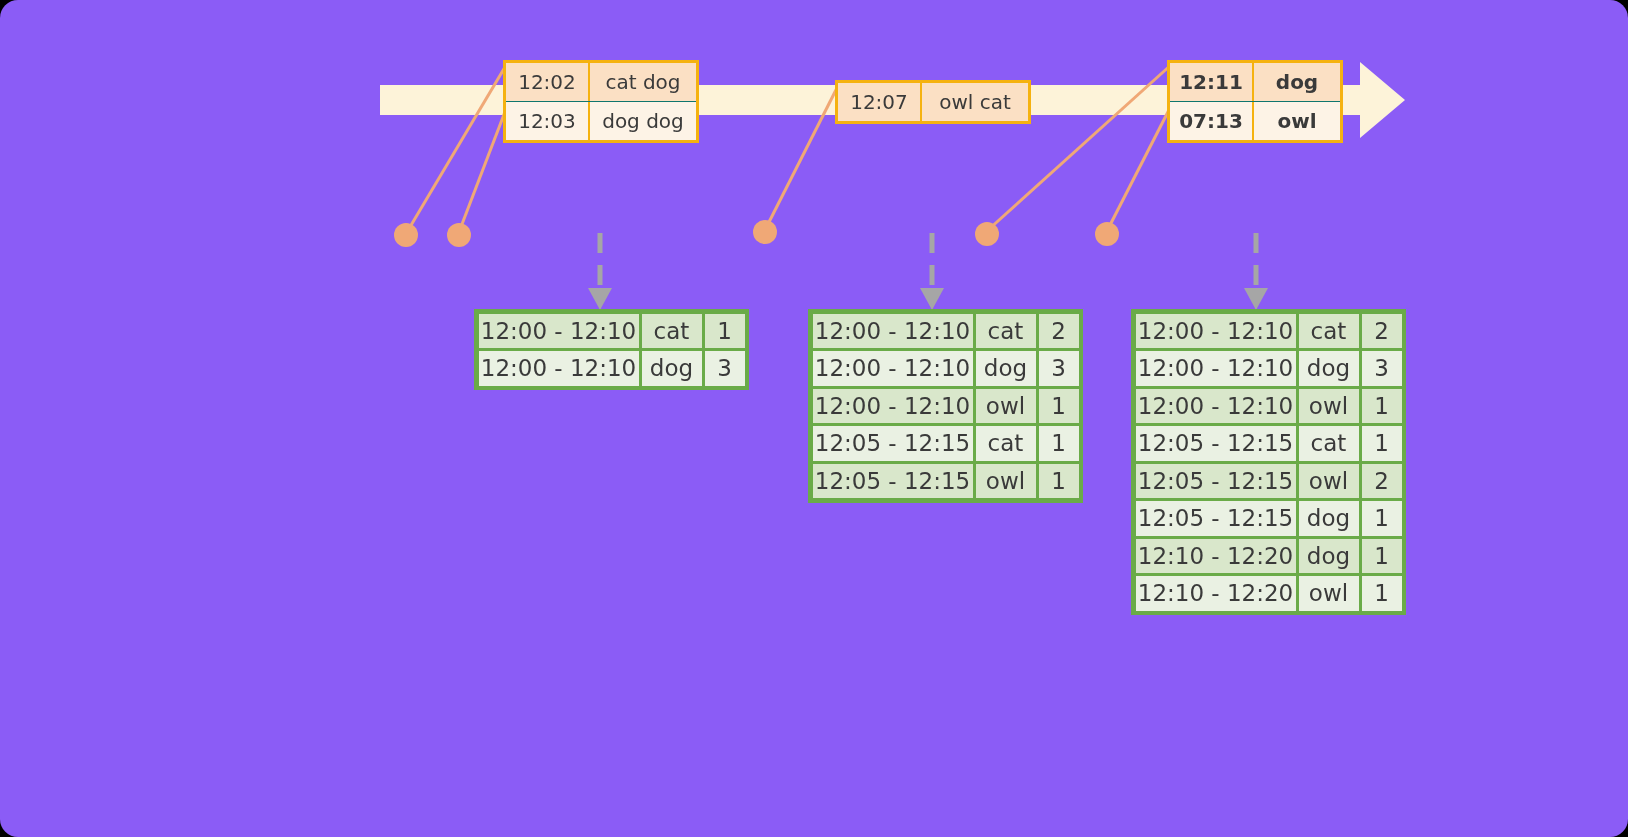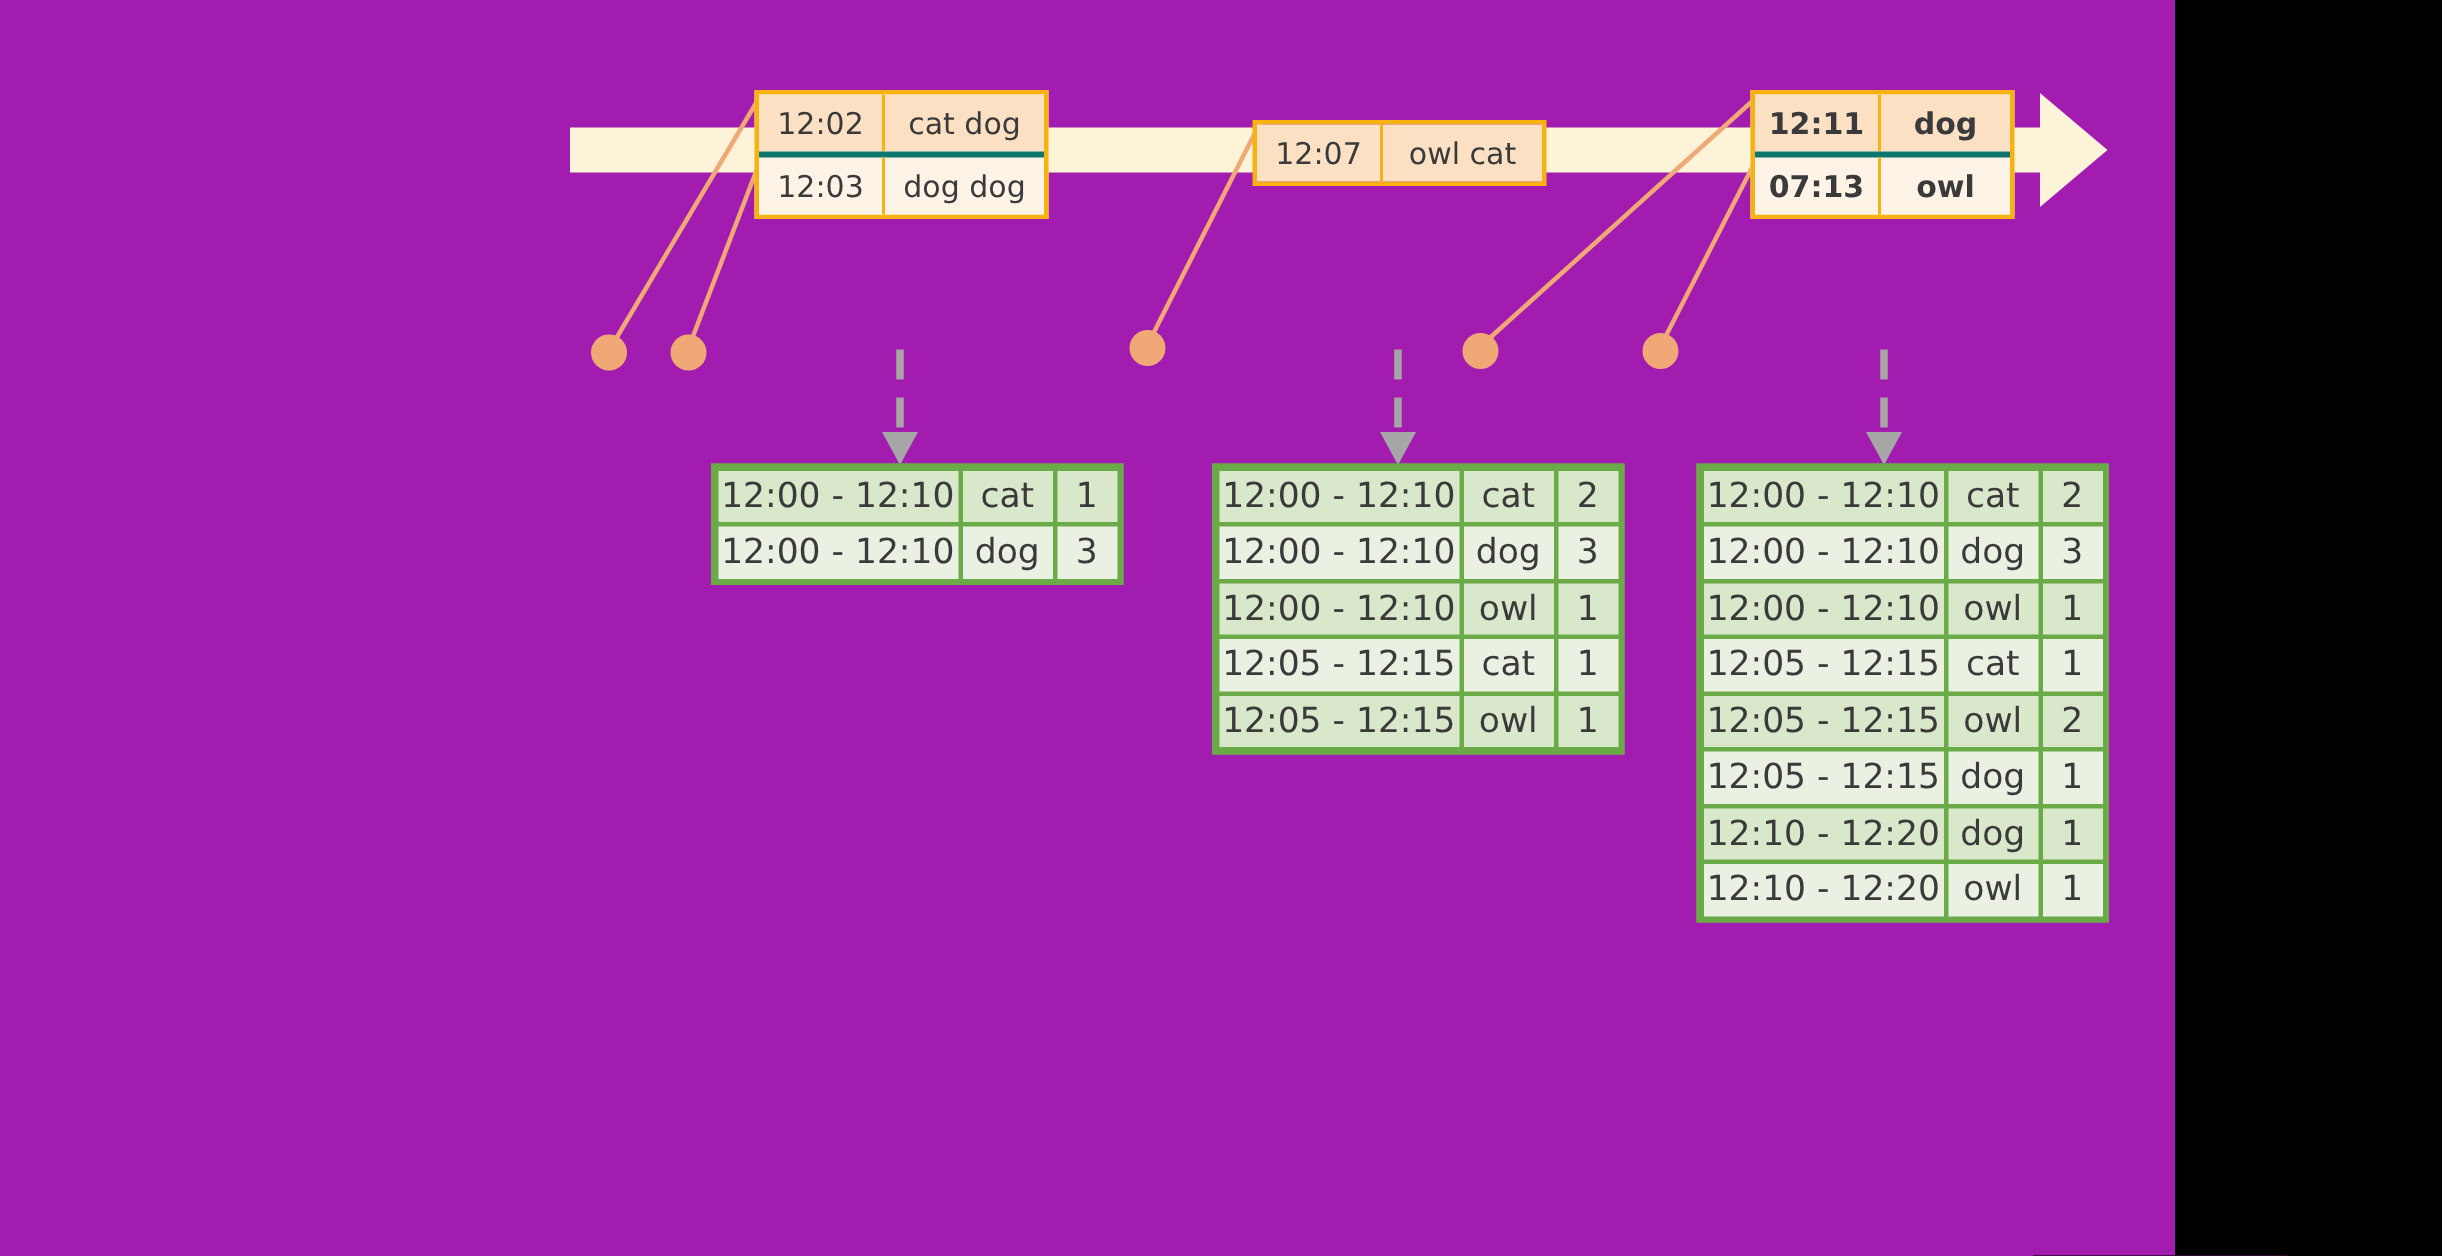--- a/index.html
+++ b/index.html
@@ -5,24 +5,25 @@
   html, body {
     margin: 0;
     padding: 0;
     background: #000000;
   }
   body {
     font-family: "DejaVu Sans", sans-serif;
   }
   #stage {
     position: relative;
-    width: 1450px;
+    width: 1628px;
     height: 837px;
-    background: #a21caf;
+    background: #8b5cf6;
     overflow: hidden;
+    border-radius: 18px;
   }
   
   #timeline-svg {
     position: absolute;
     left: 0;
     top: 0;
     width: 1628px;
     height: 837px;
     pointer-events: none;
   }
@@ -33,21 +34,21 @@
     display: flex;
     flex-direction: column;
     background: #fdf0dc;
   }
   .event-row {
     display: flex;
     flex-direction: row;
     height: 38px;
   }
   .event-row + .event-row {
-    border-top: 4px solid #0f766e;
+    border-top: 1px solid #0f766e;
   }
   .event-time {
     width: 84px;
     display: flex;
     align-items: center;
     justify-content: center;
     font-size: 20px;
     color: #3a3a3a;
     border-right: 2px solid #f5b210;
     box-sizing: border-box;

